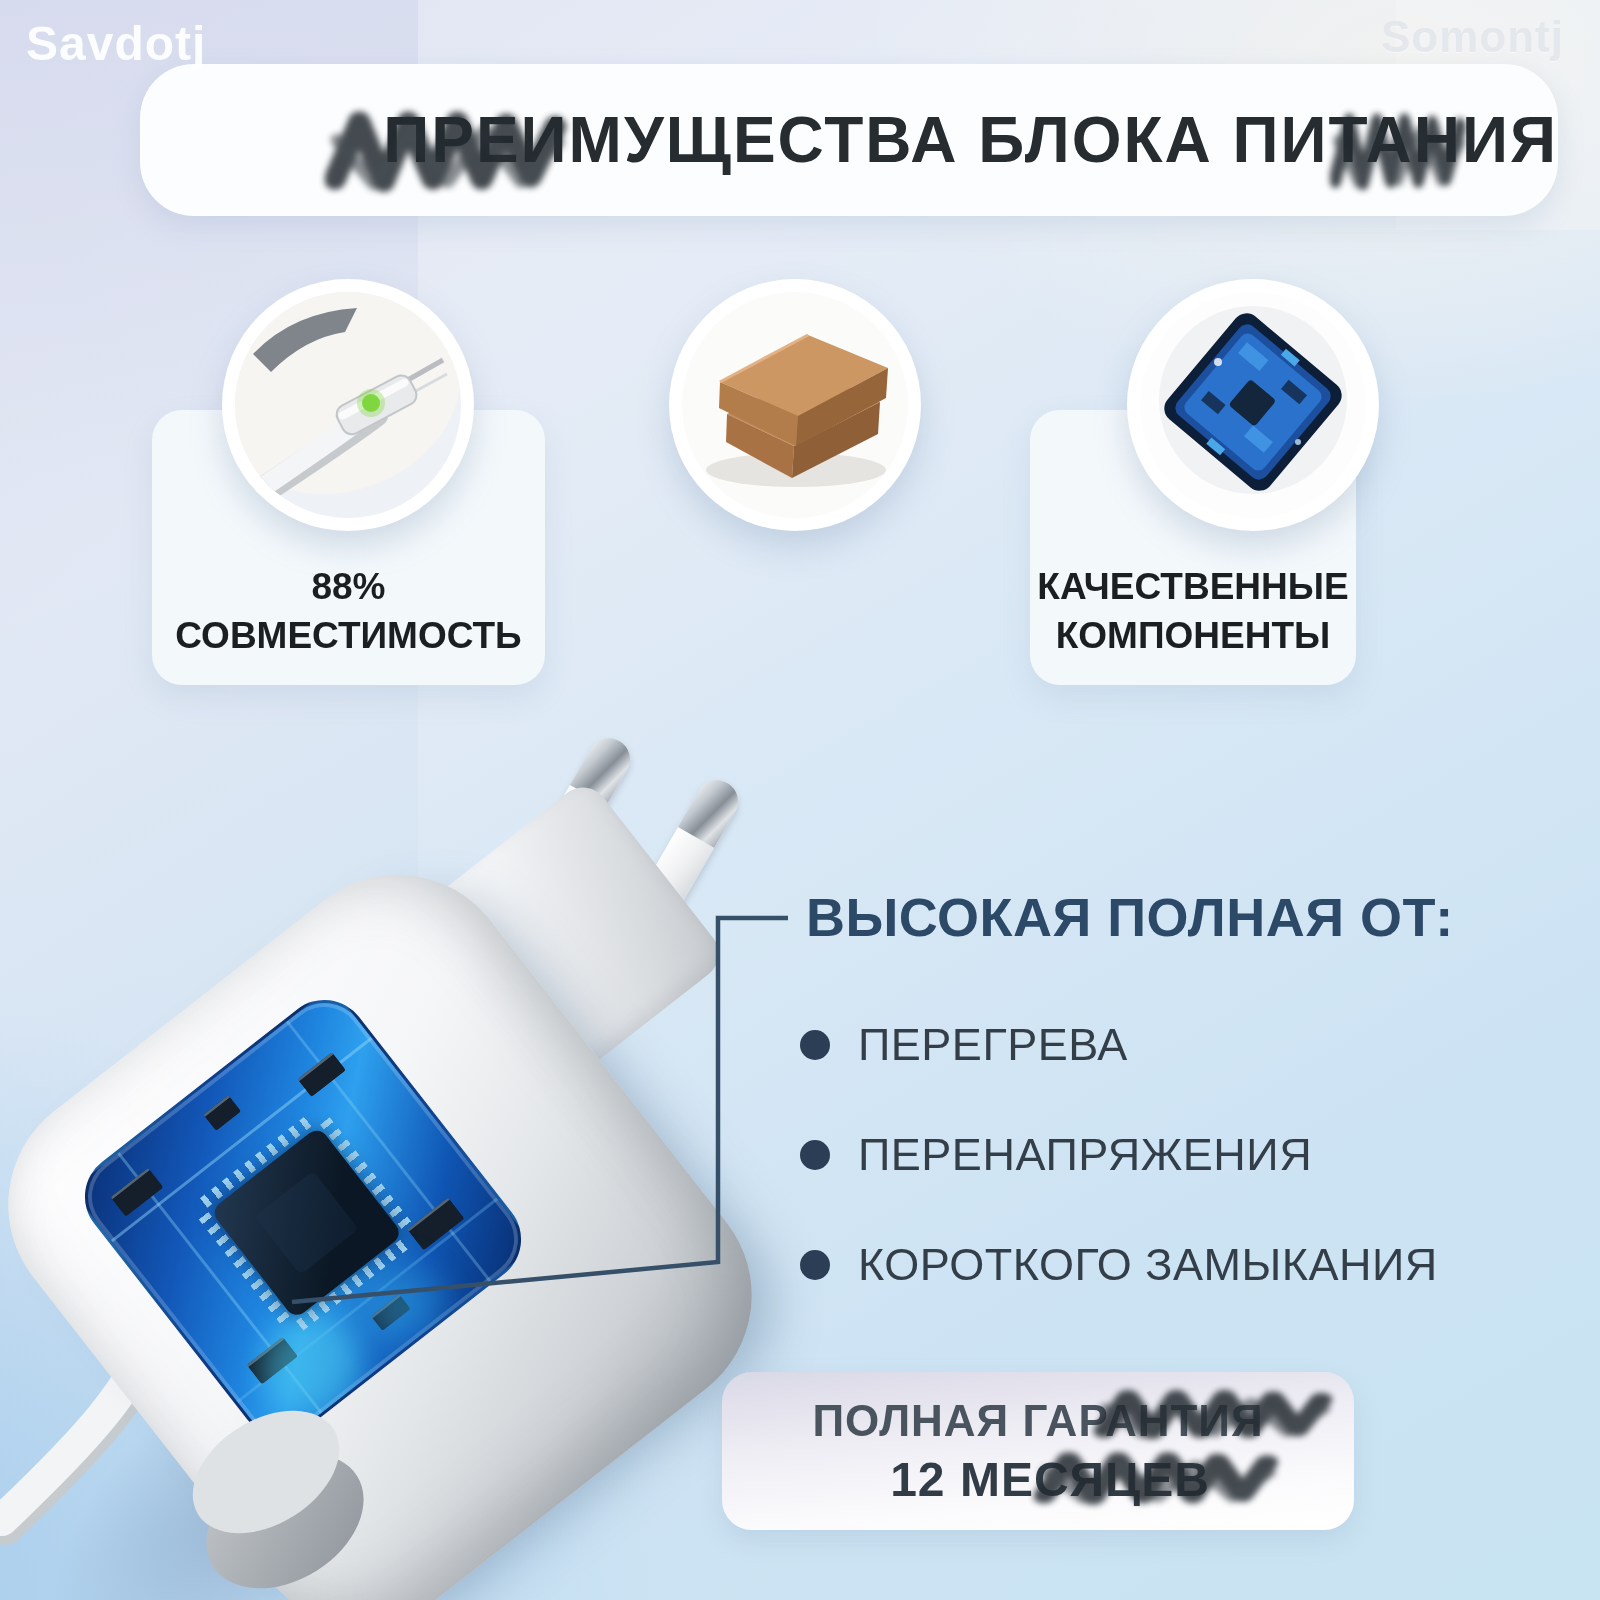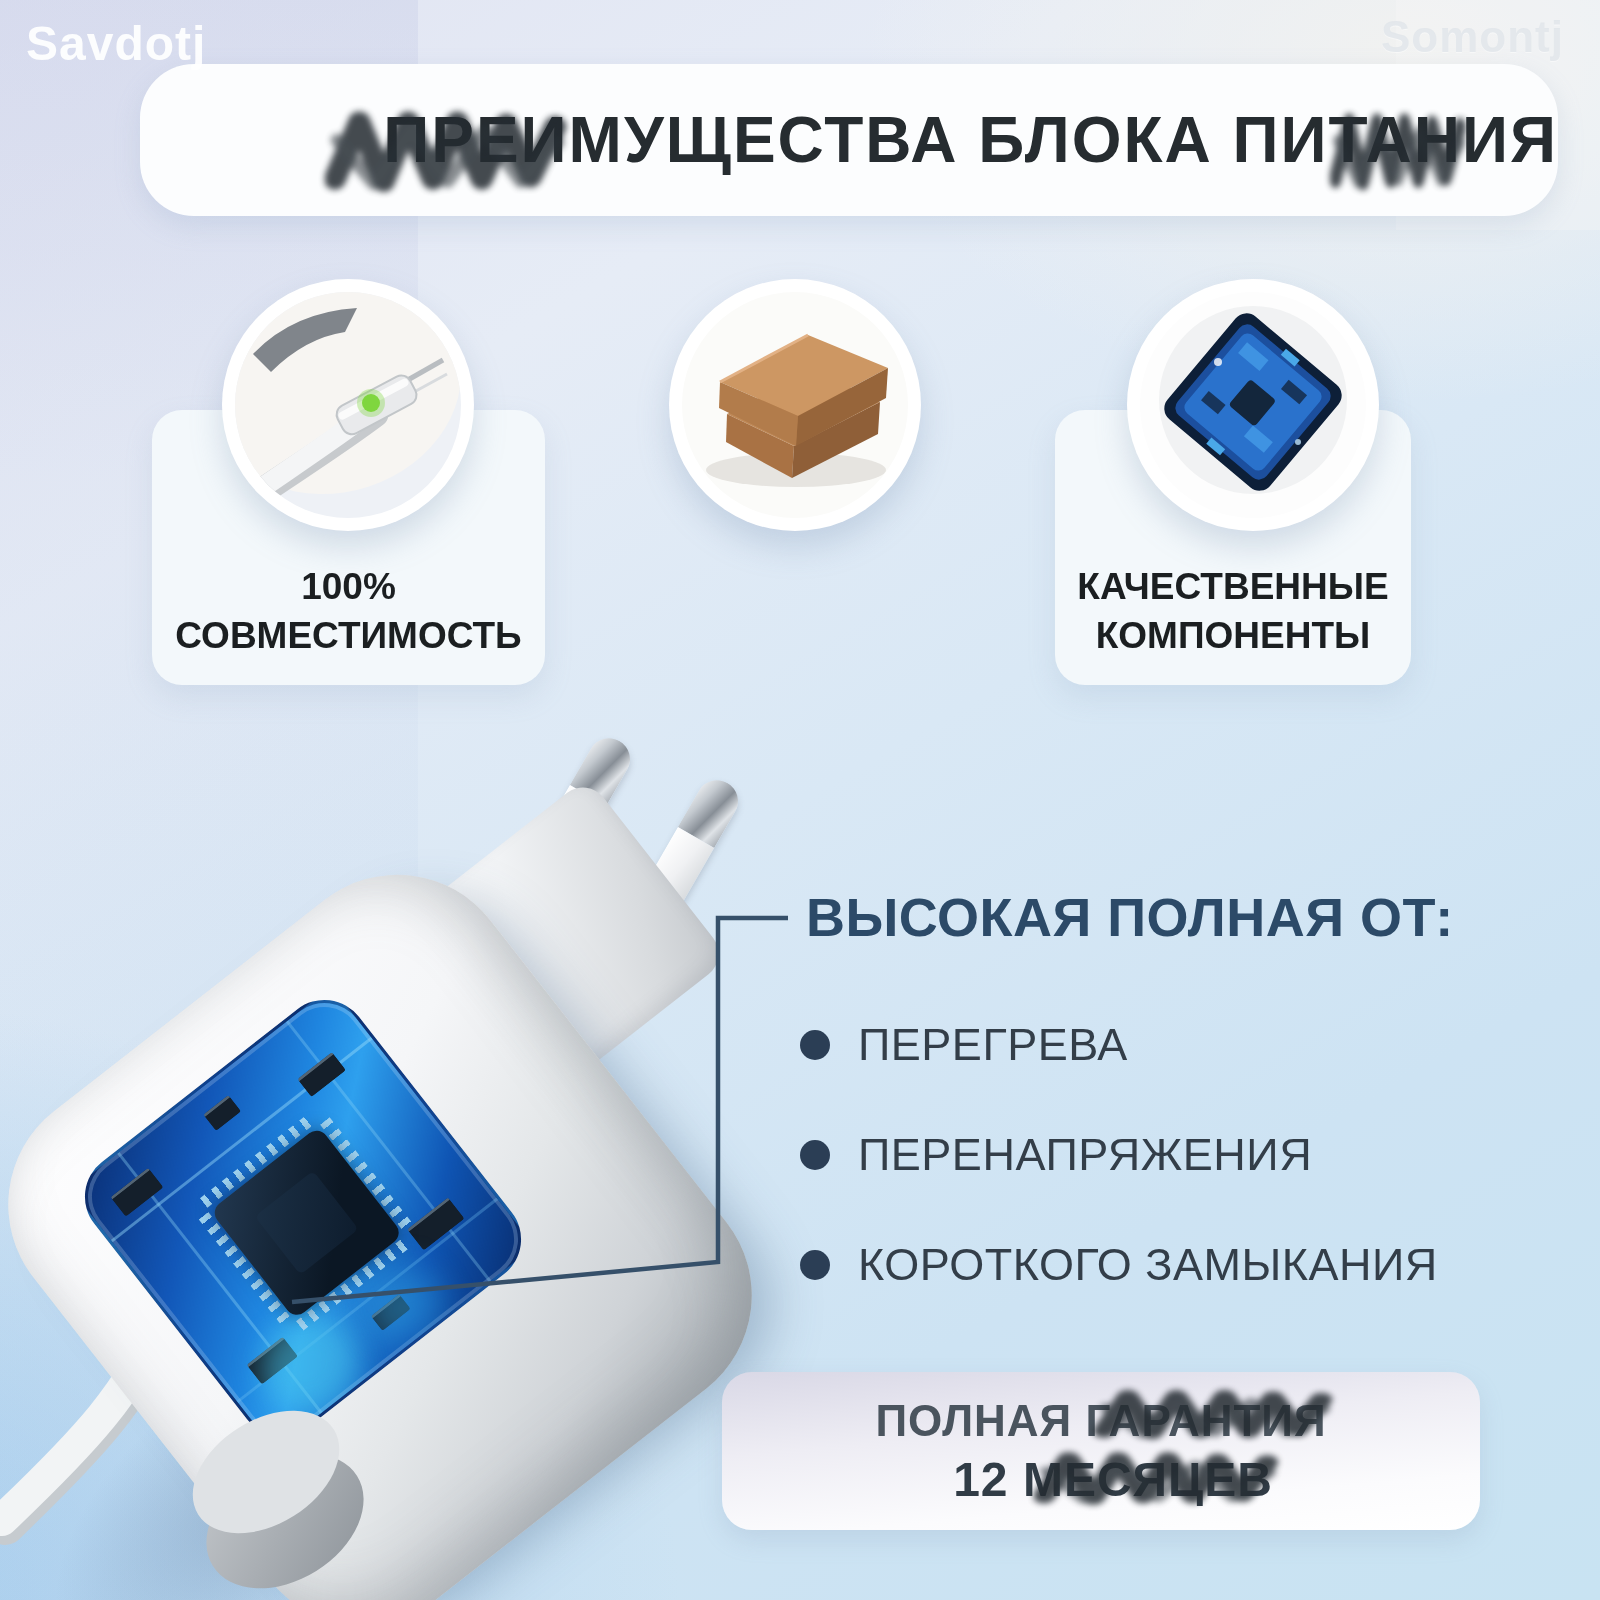--- a/index.html
+++ b/index.html
@@ -43,21 +43,21 @@
   
   .prot-heading{left:806px;top:886px;font-size:54px;font-weight:700;color:#2c4a68;
         letter-spacing:.5px;white-space:nowrap;}
   .prot-row{left:800px;height:64px;display:flex;align-items:center;}
   .dot{width:30px;height:30px;border-radius:50%;background:#2b3e55;margin-right:28px;flex:0 0 auto;}
   .prot-text{font-size:45px;color:#333e49;letter-spacing:.5px;white-space:nowrap;}
 
   .callout{left:0;top:0;width:1600px;height:1600px;pointer-events:none;}
 
   
-  .badge{left:722px;top:1372px;width:758px;height:158px;border-radius:30px;
+  .badge{left:722px;top:1372px;width:632px;height:158px;border-radius:30px;
         background:linear-gradient(175deg,#d9d8e6 0%,#eeedf4 38%,#fbfbfd 75%,#ffffff 100%);
         box-shadow:0 10px 24px rgba(130,150,180,.20);
         display:flex;flex-direction:column;align-items:center;justify-content:center;gap:6px;}
   .badge-line1{font-size:44px;font-weight:700;color:#4a545e;letter-spacing:1px;}
   .badge-line2{font-size:48px;font-weight:700;color:#313c46;letter-spacing:1px;margin-left:24px;}
 
   
   .adapter-shadow{left:-60px;top:1330px;width:640px;height:340px;border-radius:50%;
         transform:rotate(-38deg);
         background:radial-gradient(closest-side, rgba(80,105,140,.30), rgba(80,105,140,0) 75%);}
@@ -116,25 +116,25 @@
     <path class="sq1" d="M8 62 L28 12 L48 64 L68 12 L88 62 L108 12 L128 62 L148 14 L168 60 L188 16"></path>
     <path class="sq2" d="M10 28 L40 66 L70 20 L100 64 L130 20 L160 64 L190 30"></path>
   </svg>
   <svg class="scribble" style="left:1330px;top:110px;width:138px;height:88px" viewBox="0 0 200 80" preserveAspectRatio="none">
     <path class="sq1" d="M8 62 L28 12 L48 64 L68 12 L88 62 L108 12 L128 62 L148 14 L168 60 L188 16"></path>
     <path class="sq2" d="M10 28 L40 66 L70 20 L100 64 L130 20 L160 64 L190 30"></path>
   </svg>
 
   <div class="abs card" style="left:152px;width:393px">
     <div class="card-label">
-      <div>100%</div>
+      <div>88%</div>
       <div>СОВМЕСТИМОСТЬ</div>
     </div>
   </div>
-  <div class="abs card" style="left:1055px;width:356px">
+  <div class="abs card" style="left:1030px;width:326px">
     <div class="card-label">
       <div>КАЧЕСТВЕННЫЕ</div>
       <div>КОМПОНЕНТЫ</div>
     </div>
   </div>
 
   <div class="abs card-circle" style="left:222px">
     <svg width="226" height="226" viewBox="0 0 226 226">
       <defs>
           <clipPath id="c1">

